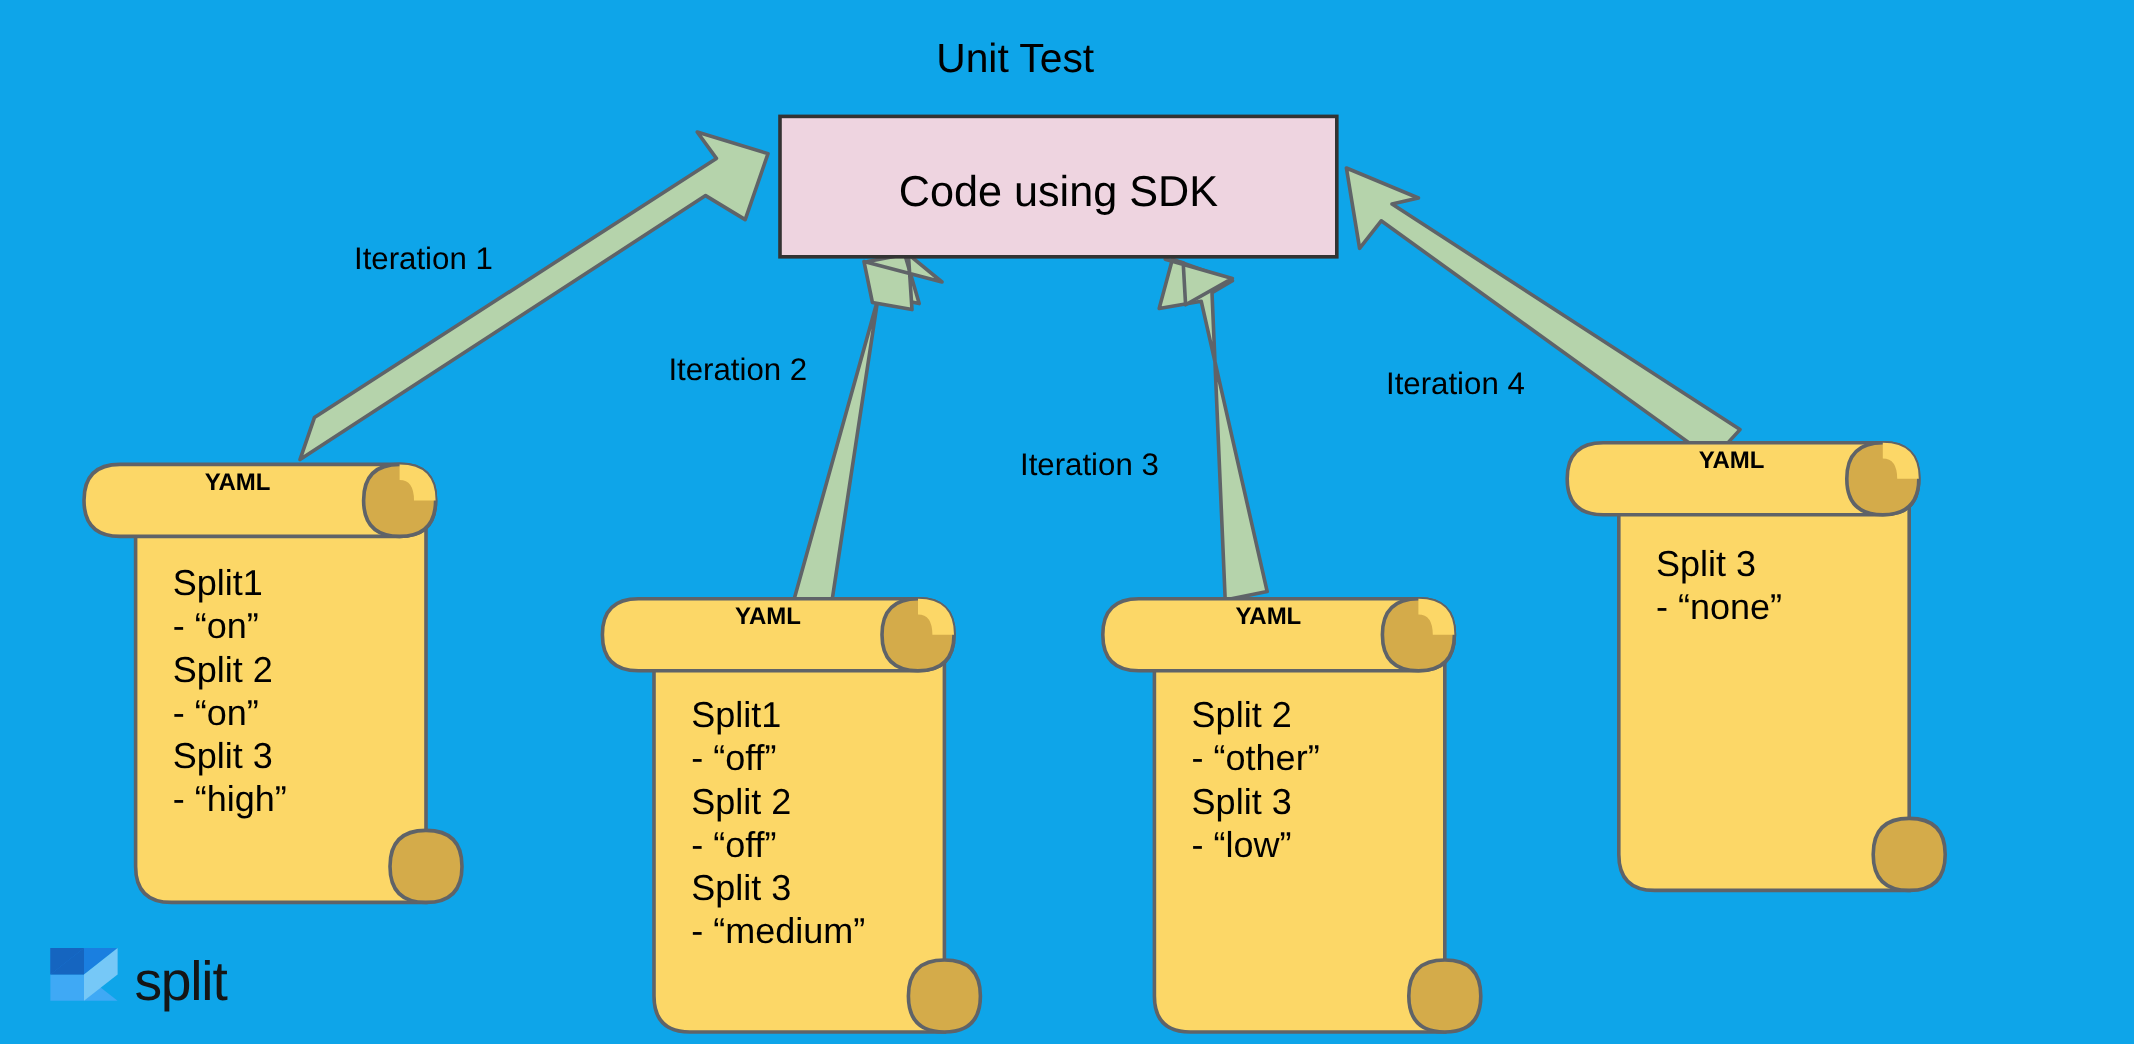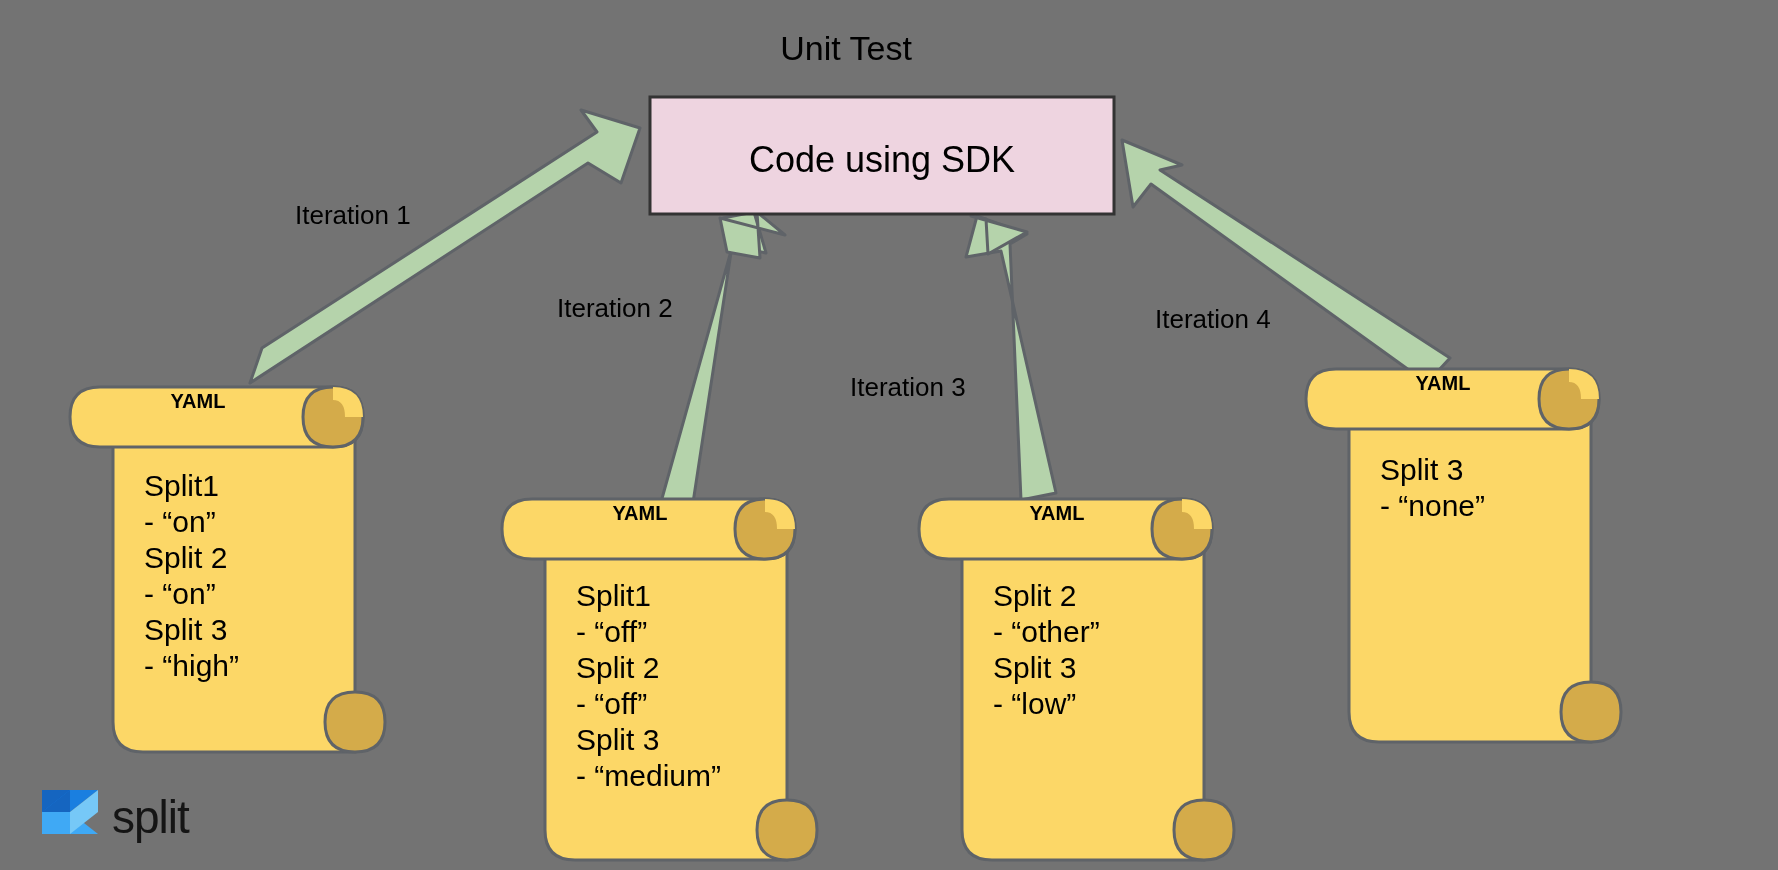--- a/index.html
+++ b/index.html
@@ -10,21 +10,21 @@
   body {
     font-family: "Liberation Sans", sans-serif;
     width: 1778px;
     height: 870px;
     overflow: hidden;
   }
   #stage {
     position: relative;
     width: 1778px;
     height: 870px;
-    background: #737373;
+    background: #0ea5e9;
   }
   #diagram-svg {
     position: absolute;
     left: 0;
     top: 0;
     width: 1778px;
     height: 870px;
   }
   .svg-title {
     font-family: "Liberation Sans", sans-serif;

